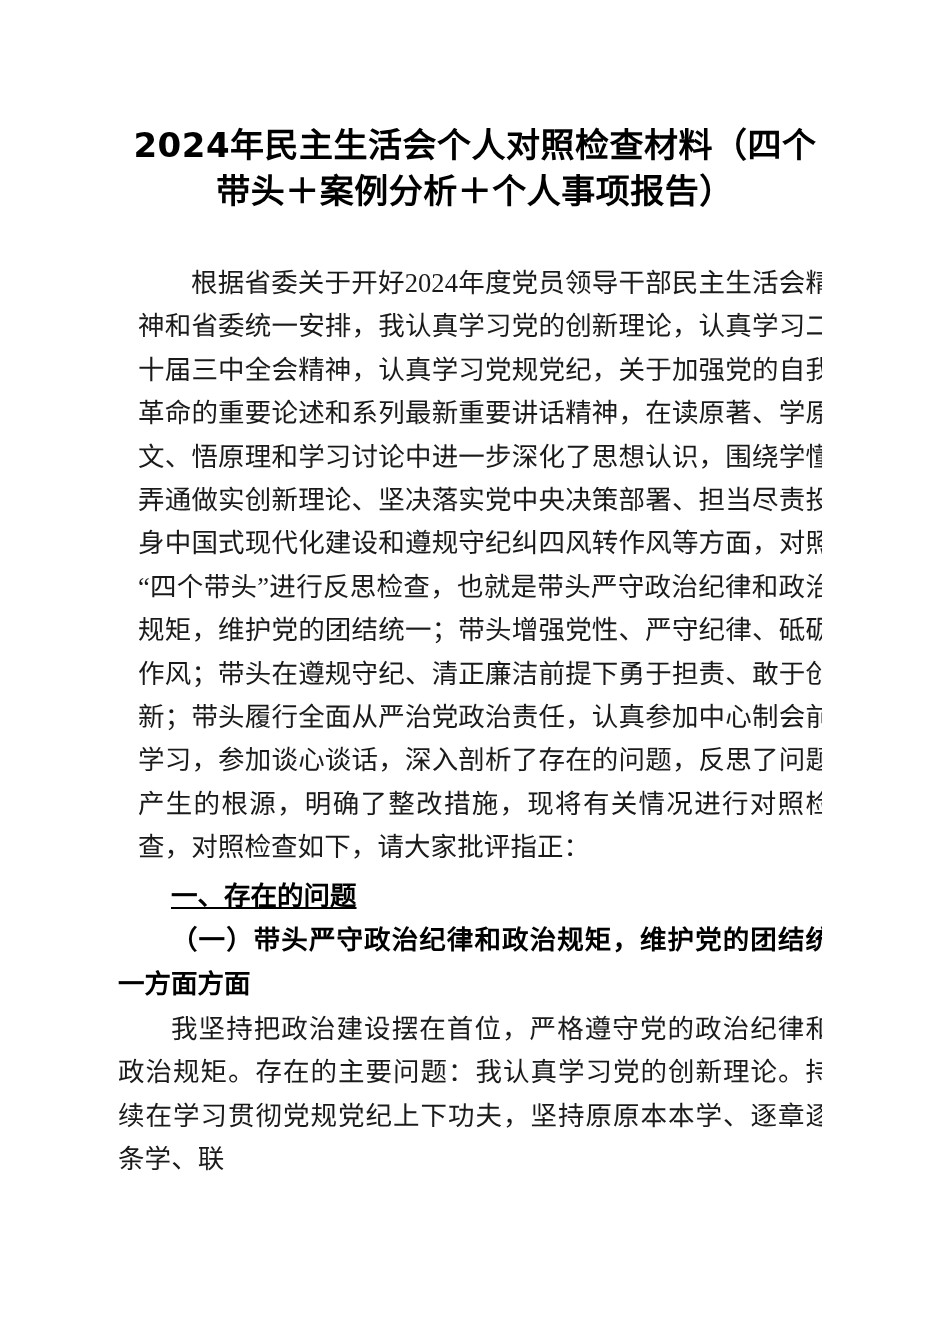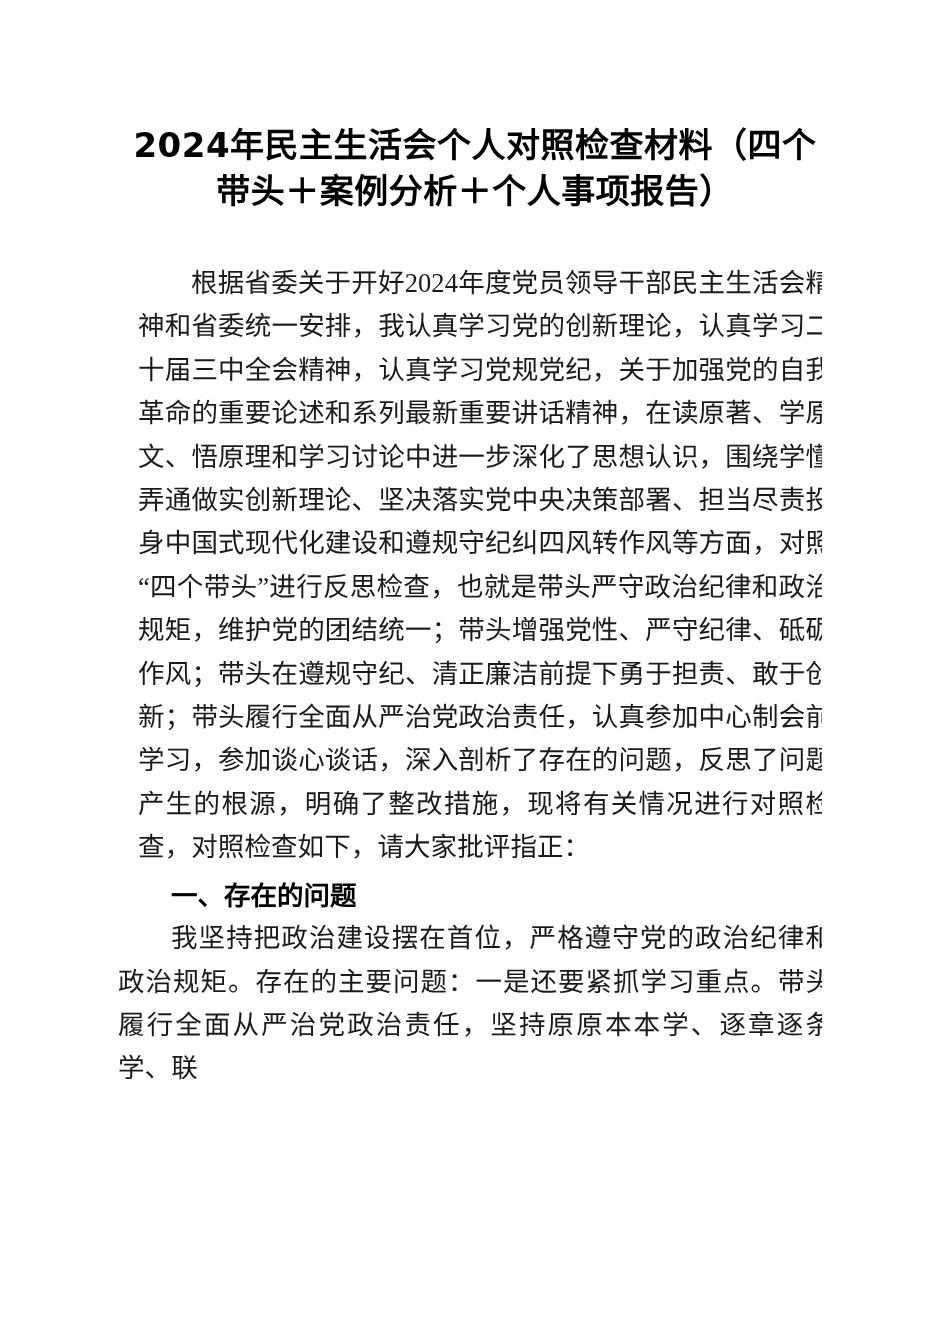--- a/index.html
+++ b/index.html
@@ -68,20 +68,21 @@
   .heading-1 {
     margin: 0;
     font-family: "DejaVu Sans", "Liberation Sans", sans-serif;
     font-weight: 700;
     font-size: 26.5px;
     line-height: 43.4px;
     text-indent: 53px;
     text-align: left;
     color: #000000;
     padding-top: 4px;
+    text-decoration: underline;
   }
 
   
   .heading-2 {
     margin: 0;
     font-family: "Liberation Serif", "DejaVu Serif", serif;
     font-weight: 700;
     font-size: 26.5px;
     line-height: 43.4px;
     text-indent: 53px;
@@ -101,17 +102,18 @@
 
 <div class="page">
   <div class="content">
 
     <h1 class="doc-title">2024年民主生活会个人对照检查材料（四个带头＋案例分析＋个人事项报告）</h1>
 
     <p class="para para--lead">根据省委关于开好2024年度党员领导干部民主生活会精神和省委统一安排，我认真学习党的创新理论，认真学习二十届三中全会精神，认真学习党规党纪，关于加强党的自我革命的重要论述和系列最新重要讲话精神，在读原著、学原文、悟原理和学习讨论中进一步深化了思想认识，围绕学懂弄通做实创新理论、坚决落实党中央决策部署、担当尽责投身中国式现代化建设和遵规守纪纠四风转作风等方面，对照“四个带头”进行反思检查，也就是带头严守政治纪律和政治规矩，维护党的团结统一；带头增强党性、严守纪律、砥砺作风；带头在遵规守纪、清正廉洁前提下勇于担责、敢于创新；带头履行全面从严治党政治责任，认真参加中心制会前学习，参加谈心谈话，深入剖析了存在的问题，反思了问题产生的根源，明确了整改措施，现将有关情况进行对照检查，对照检查如下，请大家批评指正：</p>
 
     <h2 class="heading-1">一、存在的问题</h2>
 
+    <h3 class="heading-2">（一）带头严守政治纪律和政治规矩，维护党的团结统一方面方面</h3>
 
-    <p class="para">我坚持把政治建设摆在首位，严格遵守党的政治纪律和政治规矩。存在的主要问题：一是还要紧抓学习重点。带头履行全面从严治党政治责任，坚持原原本本学、逐章逐条学、联</p>
+    <p class="para">我坚持把政治建设摆在首位，严格遵守党的政治纪律和政治规矩。存在的主要问题：我认真学习党的创新理论。持续在学习贯彻党规党纪上下功夫，坚持原原本本学、逐章逐条学、联</p>
 
   </div>
 </div>
 
 </body></html>

